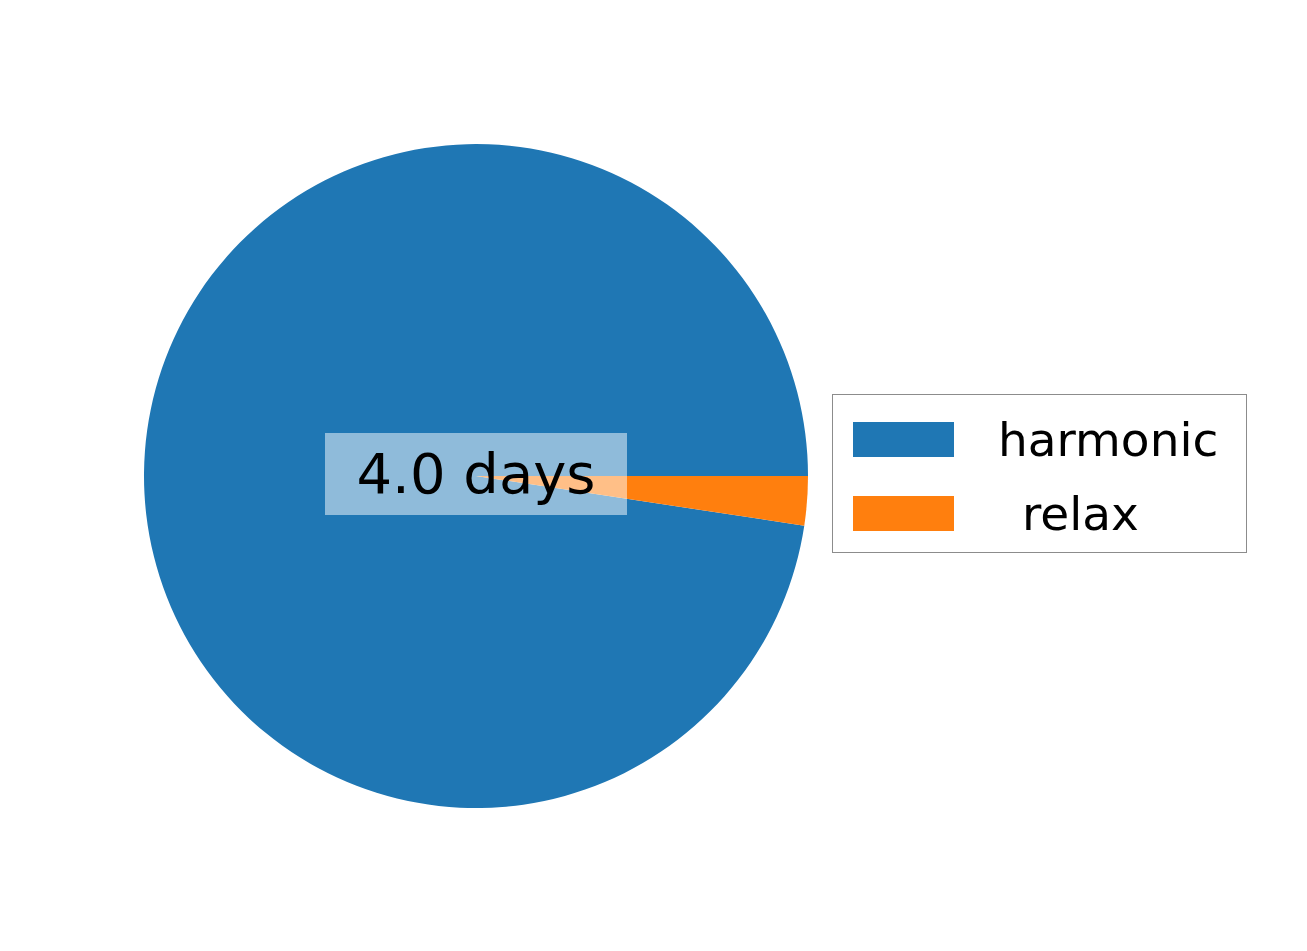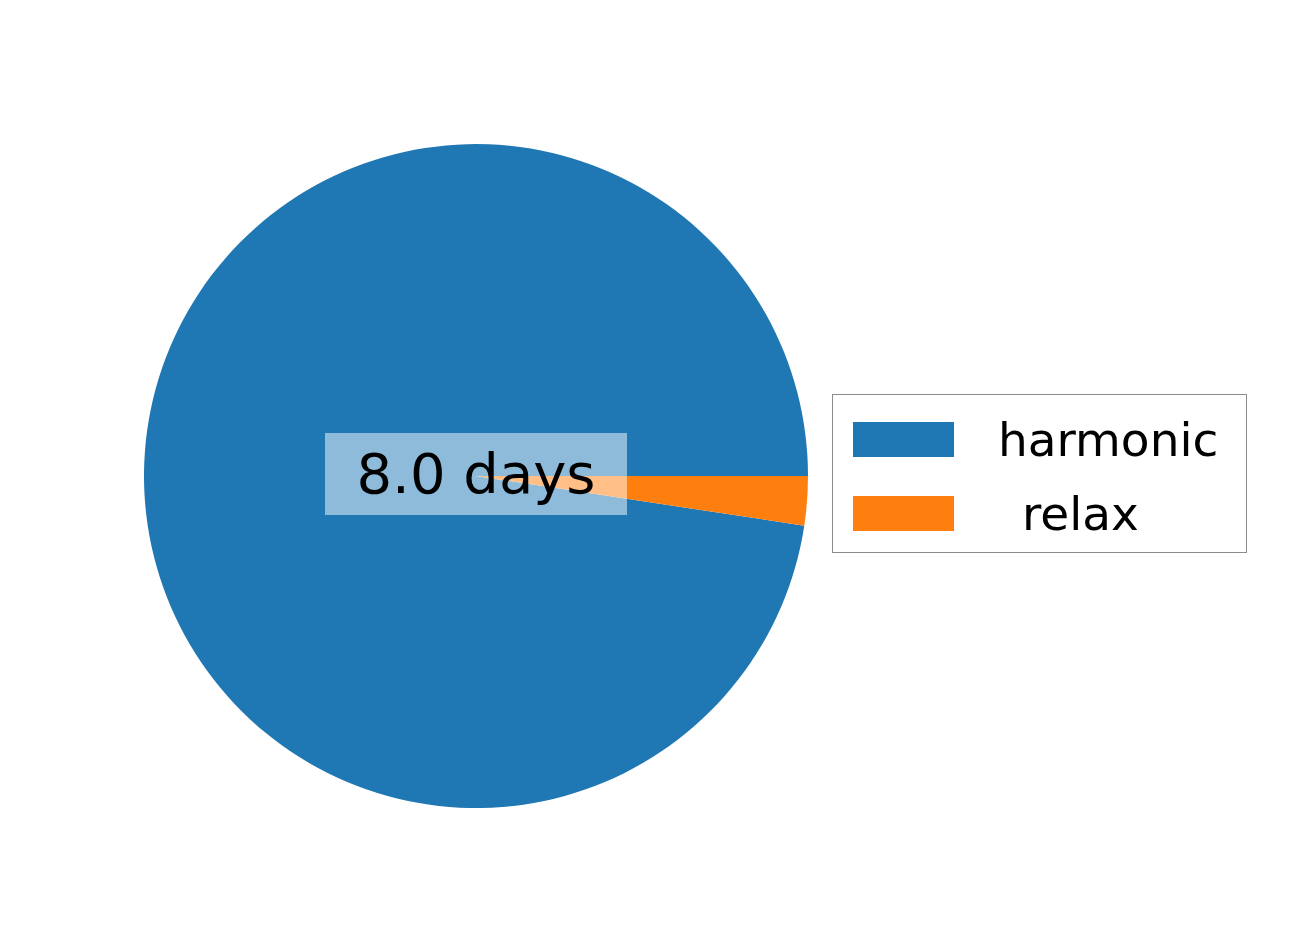--- a/index.html
+++ b/index.html
@@ -76,21 +76,21 @@
 
 <div id="figure">
 
   <svg id="pie-svg" viewBox="0 0 1307 951" xmlns="http://www.w3.org/2000/svg">
     <rect x="0" y="0" width="1307" height="951" fill="#ffffff"></rect>
     <path id="slice-harmonic" d="M 476 476 L 804.27 525.65 A 332 332 0 1 1 808.00 476.00 Z" fill="#1f77b4"></path>
     <path id="slice-relax" d="M 476 476 L 808.00 476.00 A 332 332 0 0 1 804.27 525.65 Z" fill="#ff7f0e"></path>
   </svg>
 
   <div class="wedge-label-box" id="label-harmonic" style="left: 325px; top: 433px; width: 302px; height: 82px;">
-    <span>8.0 days</span>
+    <span>4.0 days</span>
   </div>
 
   <div id="legend" style="border-color: rgb(140, 140, 140); background: rgb(255, 255, 255);">
     <div class="legend-entry e0">
       <span class="legend-swatch" id="sw0" style="background: rgb(31, 119, 180);"></span>
       <span class="legend-label">harmonic</span>
     </div>
     <div class="legend-entry e1">
       <span class="legend-swatch" id="sw1" style="background: rgb(255, 127, 14);"></span>
       <span class="legend-label">relax</span>

